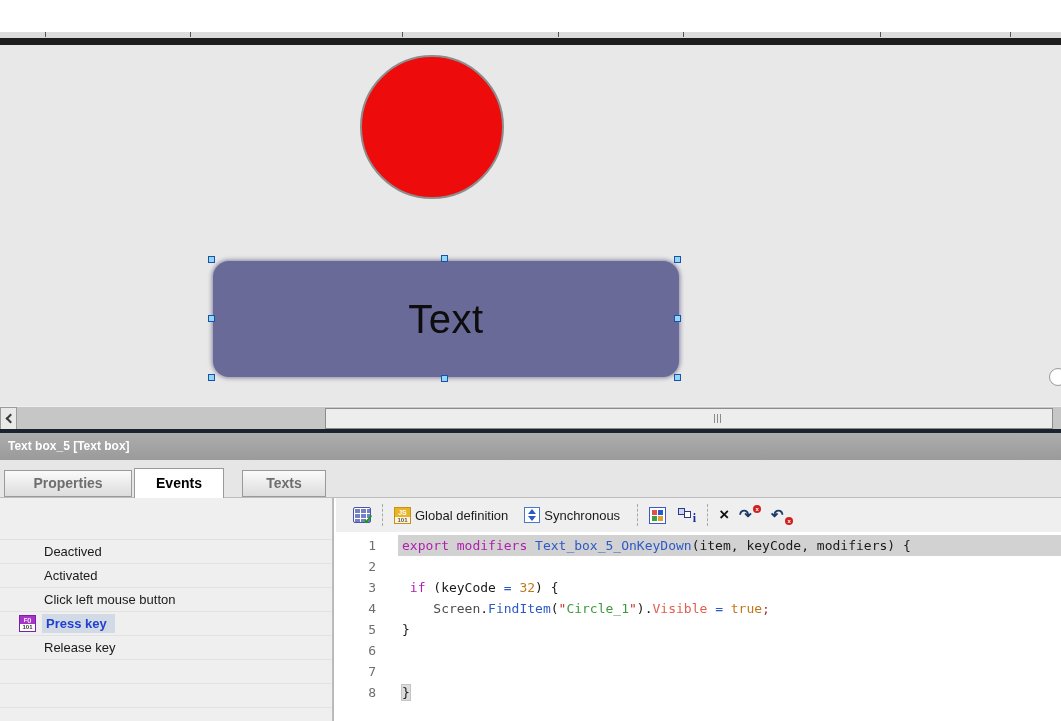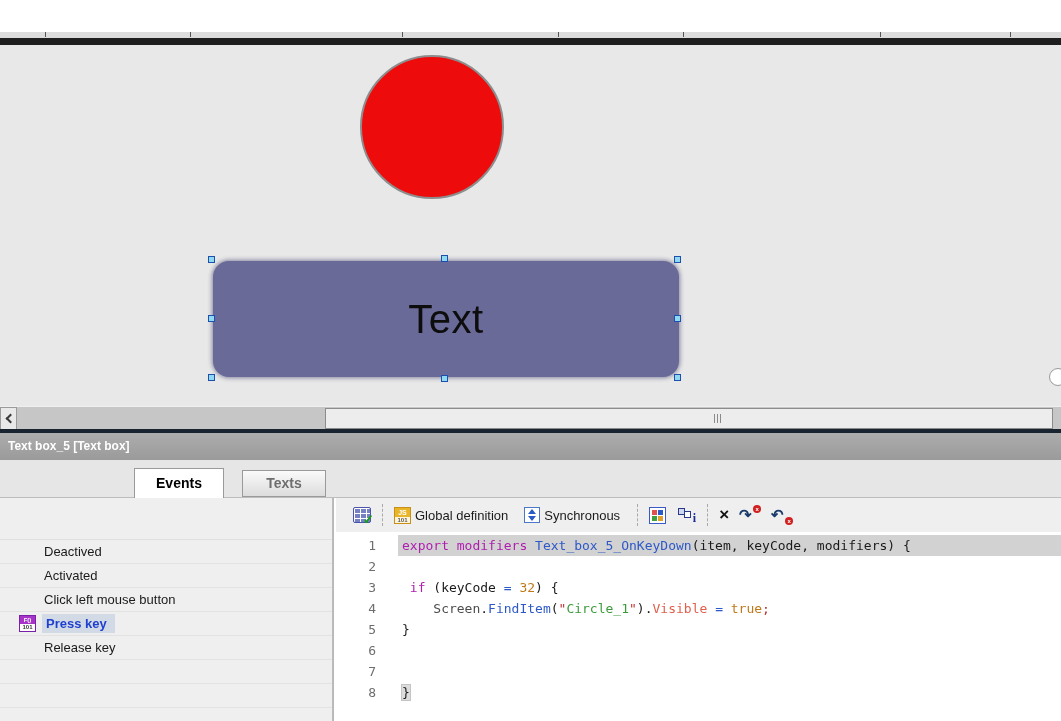--- a/index.html
+++ b/index.html
@@ -171,20 +171,21 @@
           <i></i>
         </span>
     </div>
   </div>
 
   <div class="navband"></div>
 
   <div class="objheader">Text box_5 [Text box]</div>
 
   <div class="tabstrip">
+    <div class="tab tab-properties">Properties</div>
     <div class="tab tab-events active">Events</div>
     <div class="tab tab-texts">Texts</div>
   </div>
 
   <div class="content">
 
     <div class="eventpanel">
       <div class="event-list">
           <div class="event-row">
             <span class="evt-label">Deactived</span>

